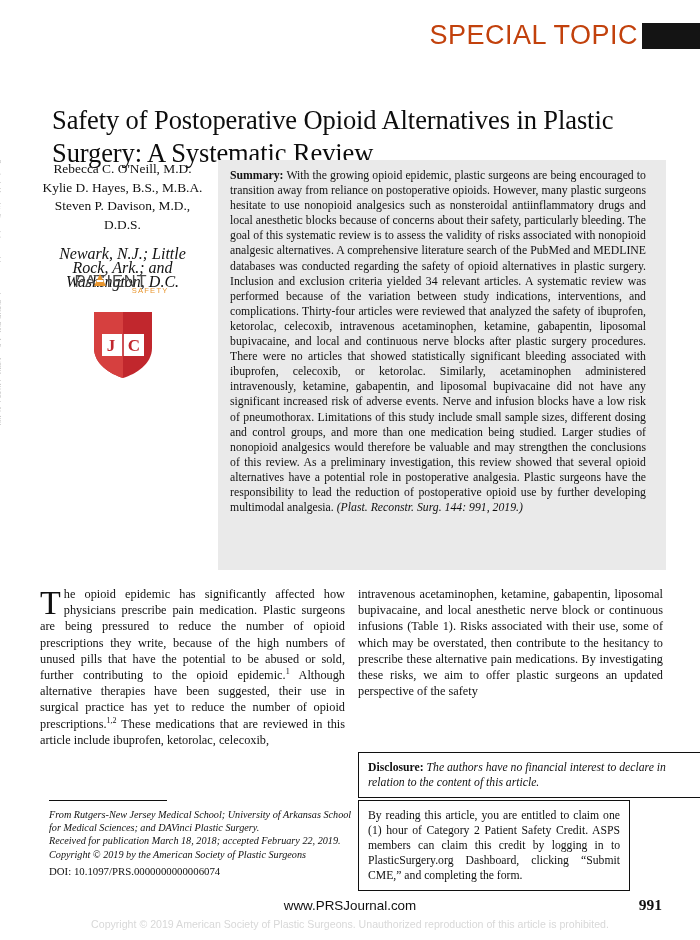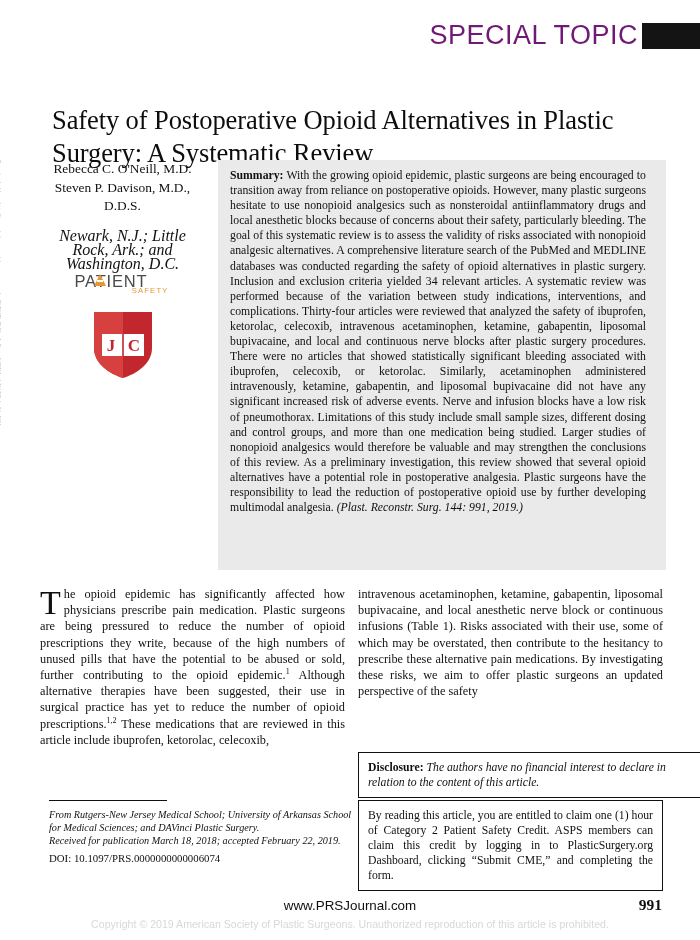--- a/index.html
+++ b/index.html
@@ -24,21 +24,21 @@
     width: 700px;
     height: 44px;
   }
   .runhead-label {
     position: absolute;
     right: 62px;
     top: 6px;
     font-family: "Liberation Sans", sans-serif;
     font-size: 27px;
     letter-spacing: 0.5px;
-    color: #701a75;
+    color: #c2410c;
     white-space: nowrap;
   }
   .runhead-block {
     position: absolute;
     right: 0;
     top: 9px;
     width: 58px;
     height: 26px;
     background: #141414;
   }
@@ -230,21 +230,21 @@
     color: #101010;
   }
   .box-disclosure {
     top: 752px;
     width: 347px;
   }
   .box-disclosure .b { font-weight: bold; font-style: normal; }
   .box-disclosure .i { font-style: italic; }
   .box-cme {
     top: 800px;
-    width: 305px;
+    width: 272px;
     text-align: justify;
   }
 
   
   .footer-url {
     position: absolute;
     left: 0;
     top: 898px;
     width: 700px;
     text-align: center;
@@ -282,20 +282,21 @@
 
 <div class="sidenote">
   <span>Downloaded from http://journals.lww.com/plasreconsurg by BhDMf5ePHKav1zEoum1tQfN4a+kJLhEZgbsIHo4XM</span>
 
 </div>
 
 <h1 class="title">Safety of Postoperative Opioid Alternatives in Plastic Surgery: A Systematic Review</h1>
 
 <div class="byline">
   <div class="name">Rebecca C. O'Neill, M.D.</div>
+  <div class="name">Kylie D. Hayes, B.S., M.B.A.</div>
   <div class="name">Steven P. Davison, M.D.,</div>
   <div class="name">D.D.S.</div>
   <div class="affil">Newark, N.J.; Little Rock, Ark.; and Washington, D.C.</div>
 </div>
 
 <div class="logo-wrap">
   <div class="ps-logo">
     <div class="ps-word">PATIENT</div>
     <div class="ps-tri"></div>
     <div class="ps-sub">SAFETY</div>
@@ -321,20 +322,21 @@
 </div>
 
 <div class="col col-right">
   <span>intravenous acetaminophen, ketamine, gabapentin, liposomal bupivacaine, and local anesthetic nerve block or continuous infusions (Table 1). Risks associated with their use, some of which may be overstated, then contribute to the hesitancy to prescribe these alternative pain medications. By investigating these risks, we aim to offer plastic surgeons an updated perspective of the safety</span>
 </div>
 
 <div class="footnote">
   <div class="rule"></div>
   <div class="ital">From Rutgers-New Jersey Medical School; University of Arkansas School for Medical Sciences; and DAVinci Plastic Surgery.</div>
   <div class="ital">Received for publication March 18, 2018; accepted February 22, 2019.</div>
+  <div class="ital">Copyright © 2019 by the American Society of Plastic Surgeons</div>
   <div class="doi">DOI: 10.1097/PRS.0000000000006074</div>
 </div>
 
 <div class="boxed box-disclosure">
   <b class="b">Disclosure:</b><span class="i"> The authors have no financial interest to declare in relation to the content of this article.</span>
 </div>
 
 <div class="boxed box-cme">
   <span>By reading this article, you are entitled to claim one (1) hour of Category 2 Patient Safety Credit. ASPS members can claim this credit by logging in to PlasticSurgery.org Dashboard, clicking “Submit CME,” and completing the form.</span>
 </div>

